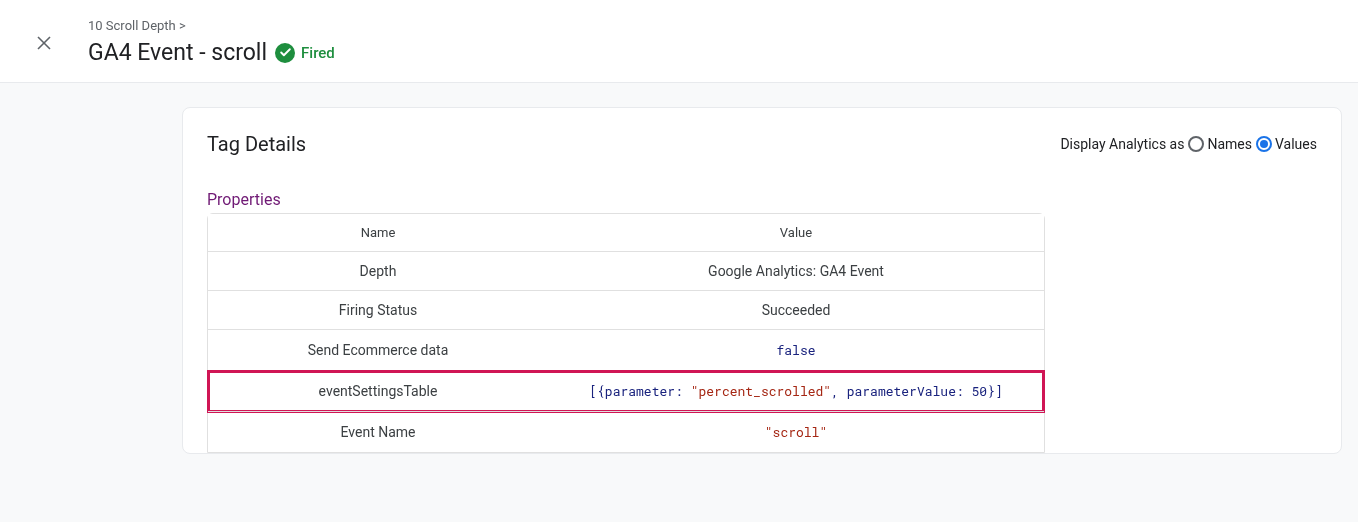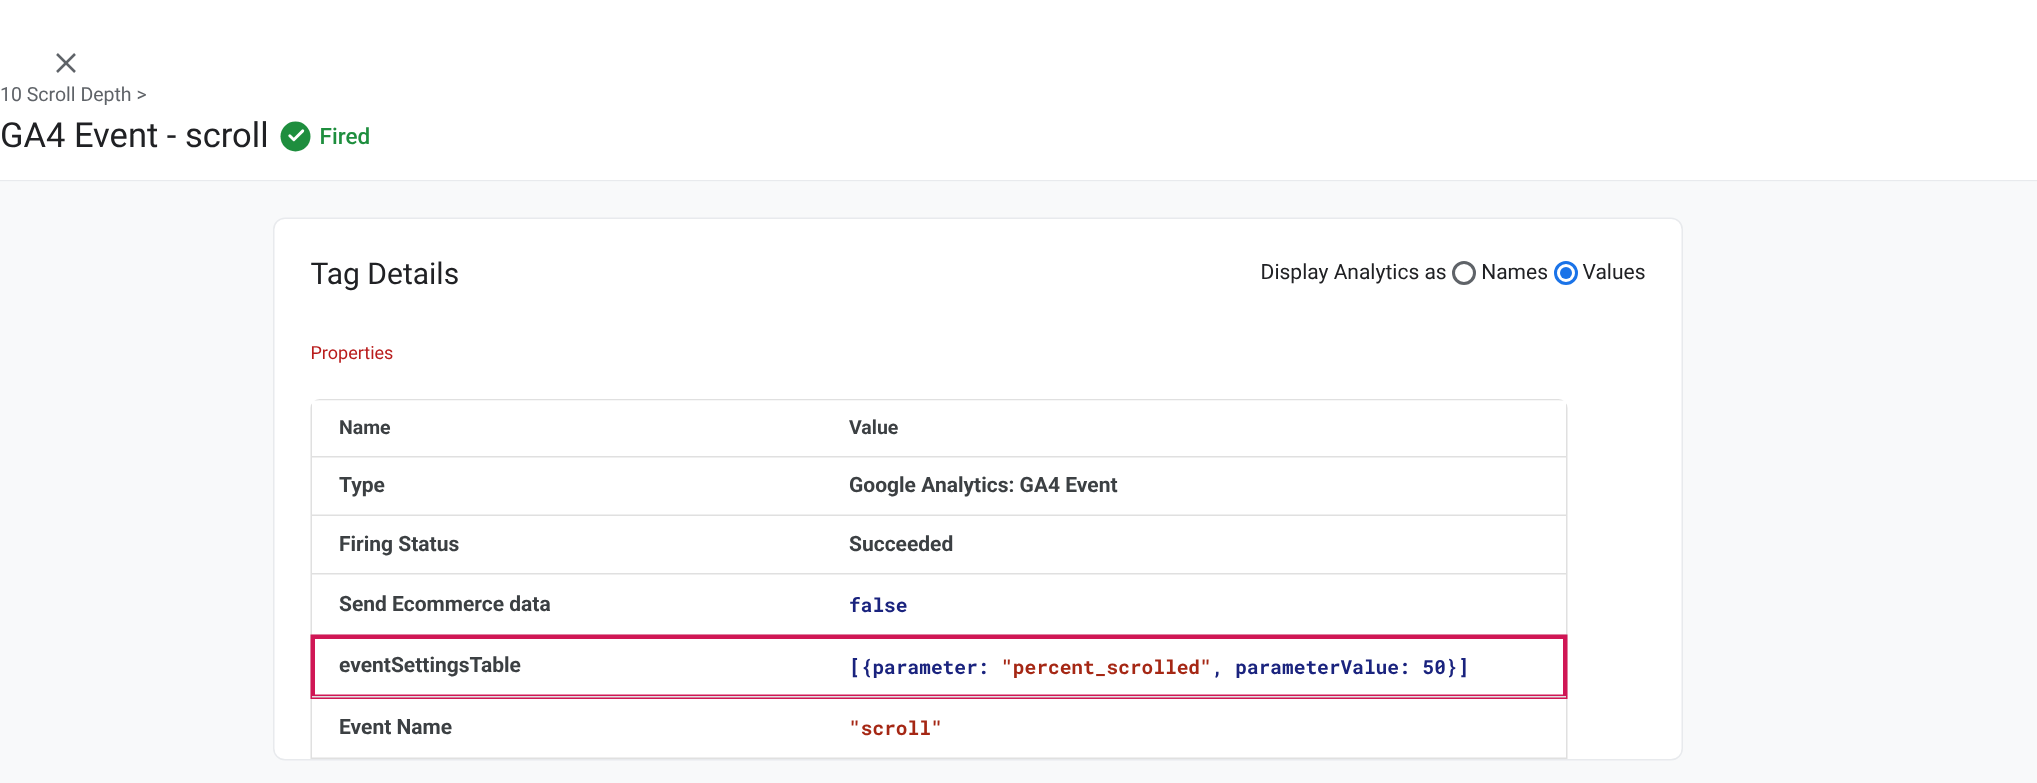--- a/index.html
+++ b/index.html
@@ -13,21 +13,20 @@
       color: #202124;
       background: #fff;
       width: 1358px;
     }
     .top-bar {
       display: flex;
       align-items: flex-start;
       padding: 18px 0 16px 0;
       border-bottom: 1px solid #e8eaed;
       background: #fff;
-      flex-direction: column;
     }
     .close-wrap {
       width: 88px;
       display: flex;
       justify-content: center;
       padding-top: 14px;
     }
     .close-btn {
       width: 24px;
       height: 24px;
@@ -84,21 +83,21 @@
     }
     .content-area {
       background: #f8f9fa;
       padding: 24px 0 40px 0;
       min-height: 440px;
     }
     .card {
       background: #fff;
       border: 1px solid #e8eaed;
       border-radius: 8px;
-      width: 940px;
+      width: 1160px;
       margin-left: 182px;
       padding: 24px 24px 0 24px;
       position: relative;
     }
     .card-header-row {
       display: flex;
       justify-content: space-between;
       align-items: center;
       margin-bottom: 34px;
     }
@@ -133,35 +132,35 @@
     .radio-circle.selected {
       border-color: #1a73e8;
     }
     .radio-dot {
       width: 8px;
       height: 8px;
       border-radius: 50%;
       background: #1a73e8;
     }
     .sub-title {
-      font-size: 12px;
-      color: #b91c1c;
-      margin-bottom: 24px;
+      font-size: 16px;
+      color: #701a75;
+      margin-bottom: 4px;
     }
     .props-table {
       border: 1px solid #e0e0e0;
       border-radius: 6px 6px 0 0;
       width: 838px;
       border-collapse: separate;
       border-spacing: 0;
       overflow: visible;
     }
     .props-table th, .props-table td {
-      text-align: left;
-      font-weight: 700;
+      text-align: center;
+      font-weight: 400;
       padding: 11px 18px;
       border-bottom: 1px solid #e0e0e0;
       font-size: 14px;
     }
     .props-table th {
       color: #5f6368;
       font-size: 13px;
       background: #fff;
     }
     .props-table tbody tr:last-child td {
@@ -244,21 +243,21 @@
 
     <table class="props-table">
       <thead>
         <tr>
           <th class="name-col">Name</th>
           <th class="value-col">Value</th>
         </tr>
       </thead>
       <tbody id="props-body">
       <tr>
-            <td class="name-col">Type</td>
+            <td class="name-col">Depth</td>
             <td class="value-col">Google Analytics: GA4 Event</td>
           </tr>
           <tr>
             <td class="name-col">Firing Status</td>
             <td class="value-col">Succeeded</td>
           </tr>
           <tr>
             <td class="name-col">Send Ecommerce data</td>
             <td class="value-col"><span class="code">false</span></td>
           </tr>

